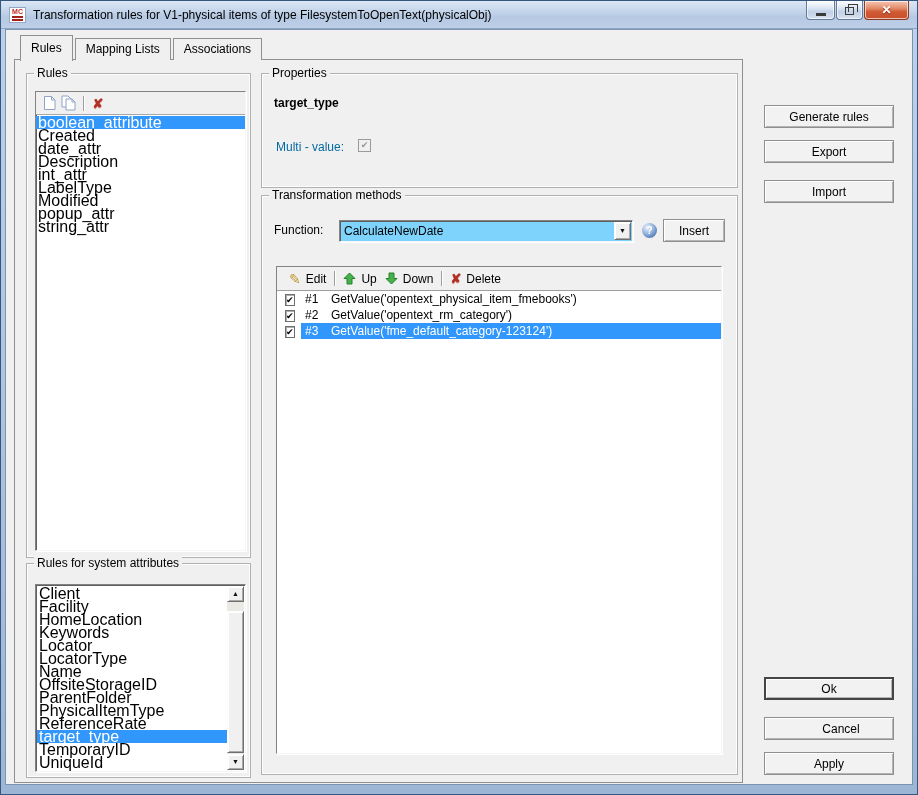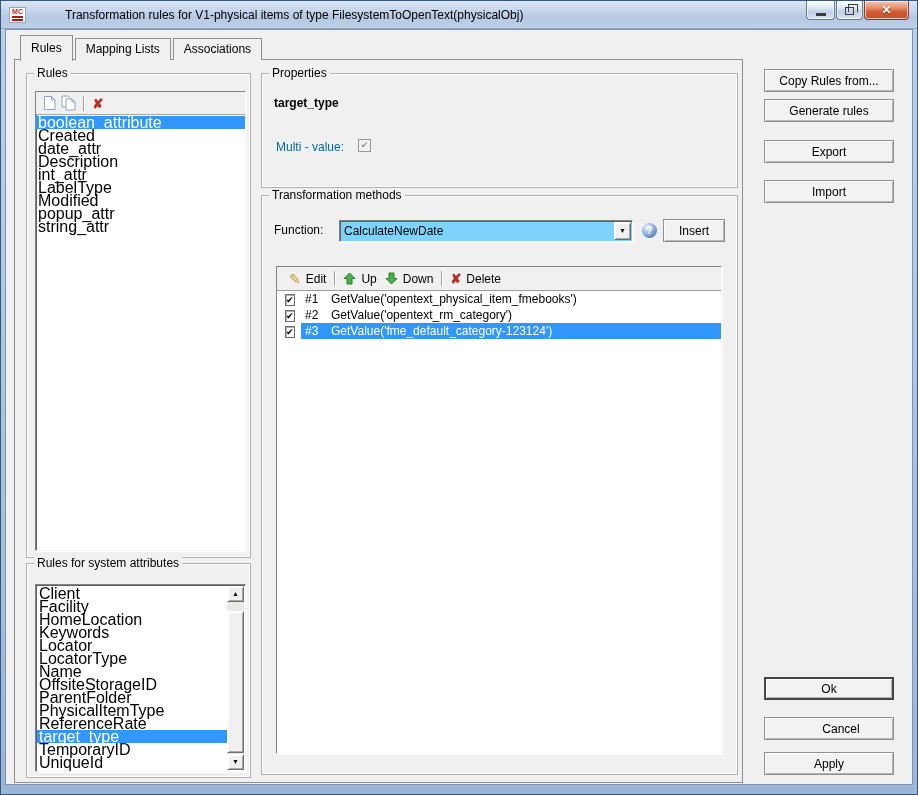--- a/index.html
+++ b/index.html
@@ -13,21 +13,21 @@
   
   .window {
     position:absolute; inset:0;
     background:linear-gradient(#bed1e9,#9db6d6);
     border:1px solid #35567e;
   }
   .titlebar {
     position:absolute; left:0; top:0; right:0; height:28px;
     background:linear-gradient(#dce7f5,#c3d4ea 40%,#b6c9e3 60%,#bdcfe7);
     border-bottom:1px solid #8da4c2;
-    display:flex; align-items:center; padding-left:8px;gap:32px;
+    display:flex; align-items:center; padding-left:8px;
   }
   .app-icon {
     width:17px; height:16px; background:#fff; border:1px solid #93a8c6;
     display:flex; flex-direction:column; align-items:center; justify-content:center;
     flex:0 0 auto;
   }
   .app-icon .mc { font-size:7px; font-weight:bold; color:#c22a22; line-height:7px; letter-spacing:0; }
   .app-icon .bars { width:11px; height:5px; margin-top:1px;
     background:linear-gradient(#a32016,#a32016) 0 0/11px 2px no-repeat,
                linear-gradient(#a32016,#a32016) 0 3px/11px 2px no-repeat; }
@@ -342,24 +342,21 @@
               <span class="row-rest">
                 <span class="cell-step">#3</span>
                 <span class="cell-func">GetValue('fme_default_category-123124')</span>
               </span>
             </div>
           </div>
         </div>
       </div>
     </div>
 
-    <div class="pushbtn side-btn" style="top:39px;">
-        <span>Copy Rules from...</span>
-      </div>
-    <div class="pushbtn side-btn" style="top:69px;justify-content:center;">
+    <div class="pushbtn side-btn" style="top:75px;justify-content:center;">
         <span>Generate rules</span>
       </div>
     <div class="pushbtn side-btn" style="top:110px;">
         <span>Export</span>
       </div>
     <div class="pushbtn side-btn" style="top:150px;">
         <span>Import</span>
       </div>
 
     <div class="pushbtn side-btn default" style="top:647px;">

